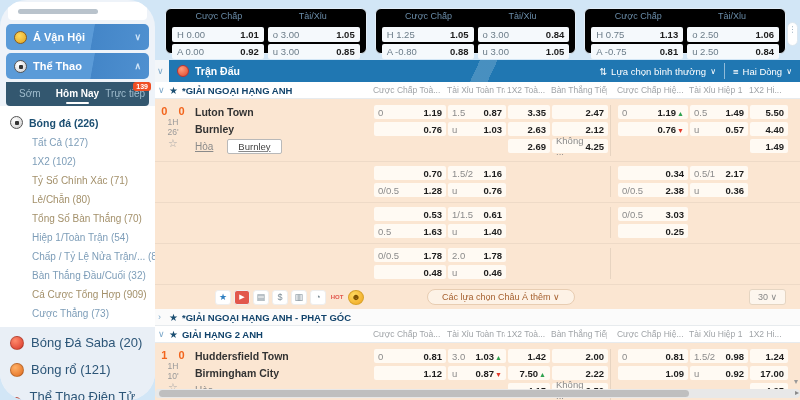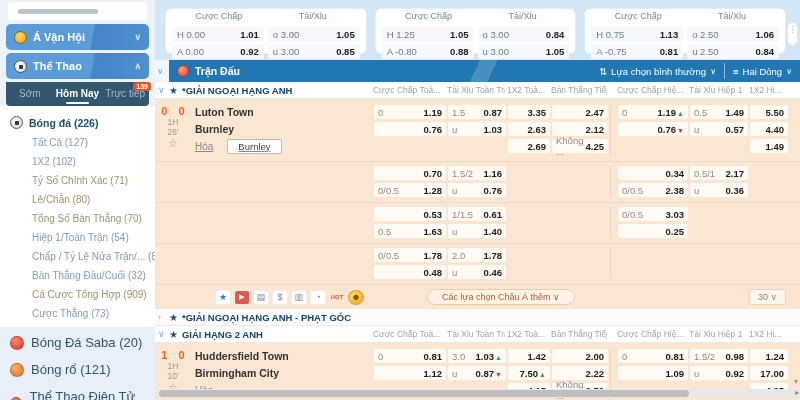--- a/index.html
+++ b/index.html
@@ -1,20 +1,20 @@
 <!DOCTYPE html>
 <html><head>
 <meta charset="utf-8">
 <style>
   *{box-sizing:border-box;margin:0;padding:0;}
   html,body{width:800px;height:400px;overflow:hidden;}
   body{font-family:"Liberation Sans",sans-serif;background:#d2e6f6;font-size:10px;color:#333;position:relative;}
 
   
-  .sidebar{position:absolute;left:0;top:0;width:155px;height:400px;background:#eef3f9;overflow:hidden;}
+  .sidebar{position:absolute;left:0;top:0;width:155px;height:400px;background:#eef3f9;overflow:hidden;border-radius:27px;}
   .collapsed-widget{margin:2px 8px 4px 8px;height:18px;background:#fff;border-radius:4px;display:flex;align-items:center;padding:0 10px;}
   .collapsed-widget .bar{height:5px;width:80px;background:#b9c3cc;border-radius:3px;}
   .banner{margin:3px 6px;height:26px;border-radius:5px;display:flex;align-items:center;padding:0 8px;color:#fff;font-weight:bold;font-size:11px;
     background:linear-gradient(100deg,#5b9bd8 60%,#4486c8 60.5%,#4f90d0);position:relative;}
   .banner .chev{margin-left:auto;color:#cfe4f7;font-size:9px;}
   .trophy{width:13px;height:13px;border-radius:50%;background:radial-gradient(circle at 40% 35%,#ffd95e,#e0a420);margin-right:6px;border:1px solid #8a5d1e;}
   .ballicon{width:13px;height:13px;border-radius:50%;background:radial-gradient(circle at 35% 30%,#fff,#dcdcdc 70%);margin-right:6px;border:1px solid #555;position:relative;}
   .ballicon:after{content:"";position:absolute;left:4px;top:4px;width:4px;height:4px;background:#333;border-radius:1px;}
   .tabbar{margin:0 6px;height:24px;background:#33576f;border-radius:0 0 4px 4px;display:flex;align-items:center;color:#9fbccd;font-size:10px;}
   .tab{flex:1;text-align:center;height:100%;line-height:24px;position:relative;cursor:pointer;}
@@ -29,21 +29,21 @@
   .other-item{display:flex;align-items:center;padding:6px 10px;color:#2c5577;font-size:13px;cursor:pointer;}
   .oicon{width:14px;height:14px;border-radius:50%;margin-right:7px;border:1px solid rgba(0,0,0,.2);position:relative;}
   .oicon.red{background:radial-gradient(circle at 35% 30%,#ff8a6b,#d8372a);}
   .oicon.orange{background:radial-gradient(circle at 35% 30%,#ffb066,#e06b1f);}
 
   
   .main{position:absolute;left:155px;top:0;width:645px;height:400px;overflow:hidden;background:#f3f6f9;}
 
   
   .topbar{height:60px;background:#d2e6f6;display:flex;gap:8px;padding:8px 14px 6px 10px;position:relative;}
-  .tbox{flex:1;background:#ffffff;border-radius:6px;border:1px solid #e2edf7;padding:2px 6px;}
+  .tbox{flex:1;background:#000000;border-radius:6px;border:1px solid #e2edf7;padding:2px 6px;}
   .tbox .heads{display:flex;height:14px;font-size:9px;color:#6a8ca8;}
   .tbox .heads span{flex:1;text-align:center;}
   .trow{display:flex;gap:4px;margin-top:2px;}
   .tcell{flex:1;height:15px;background:#f5f9fc;border-radius:2px;display:flex;align-items:center;justify-content:space-between;padding:0 5px;font-size:9.5px;}
   .tcell .ln{color:#6b7c88;}
   .tcell .od{font-weight:bold;color:#1d1d1d;}
   .scroll-pill{position:absolute;right:2px;top:22px;width:11px;height:24px;background:#fff;border:1px solid #dbe6ef;border-radius:6px;color:#8fa6b8;font-size:8px;line-height:10px;text-align:center;padding-top:2px;}
 
   
   .bluebar{height:22px;display:flex;align-items:center;background:#2077b2;color:#fff;position:relative;margin-left:14px;}

